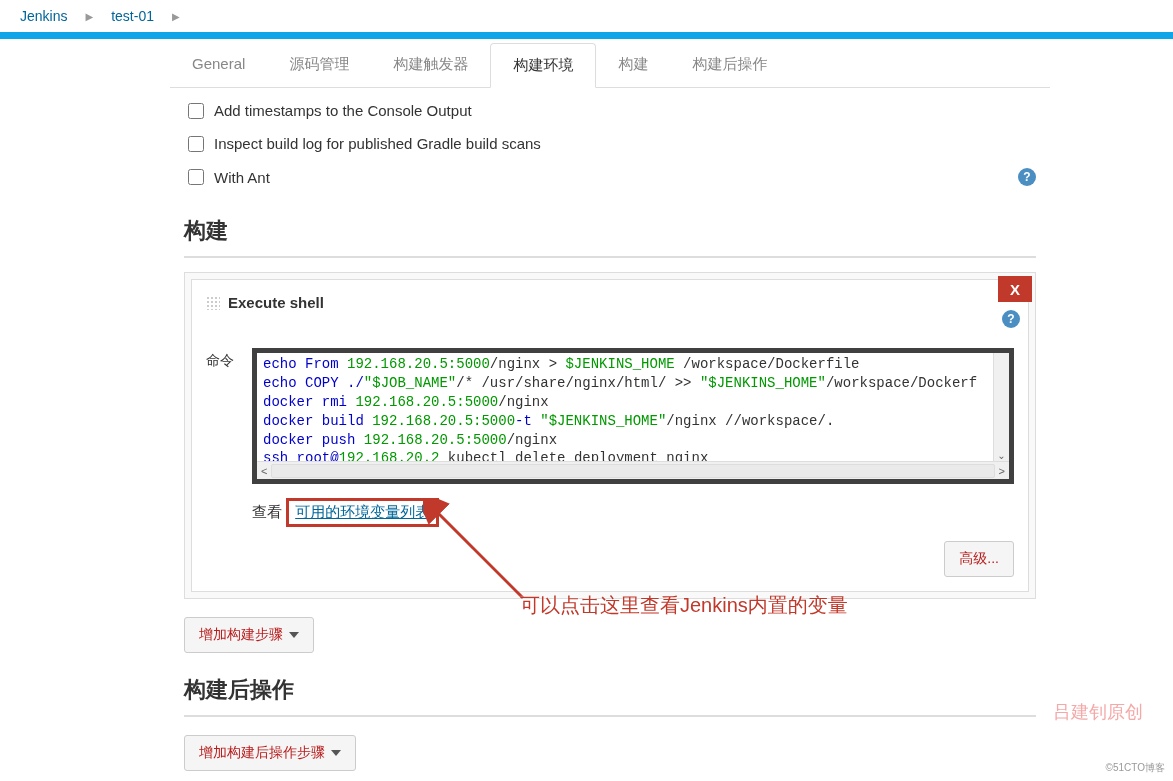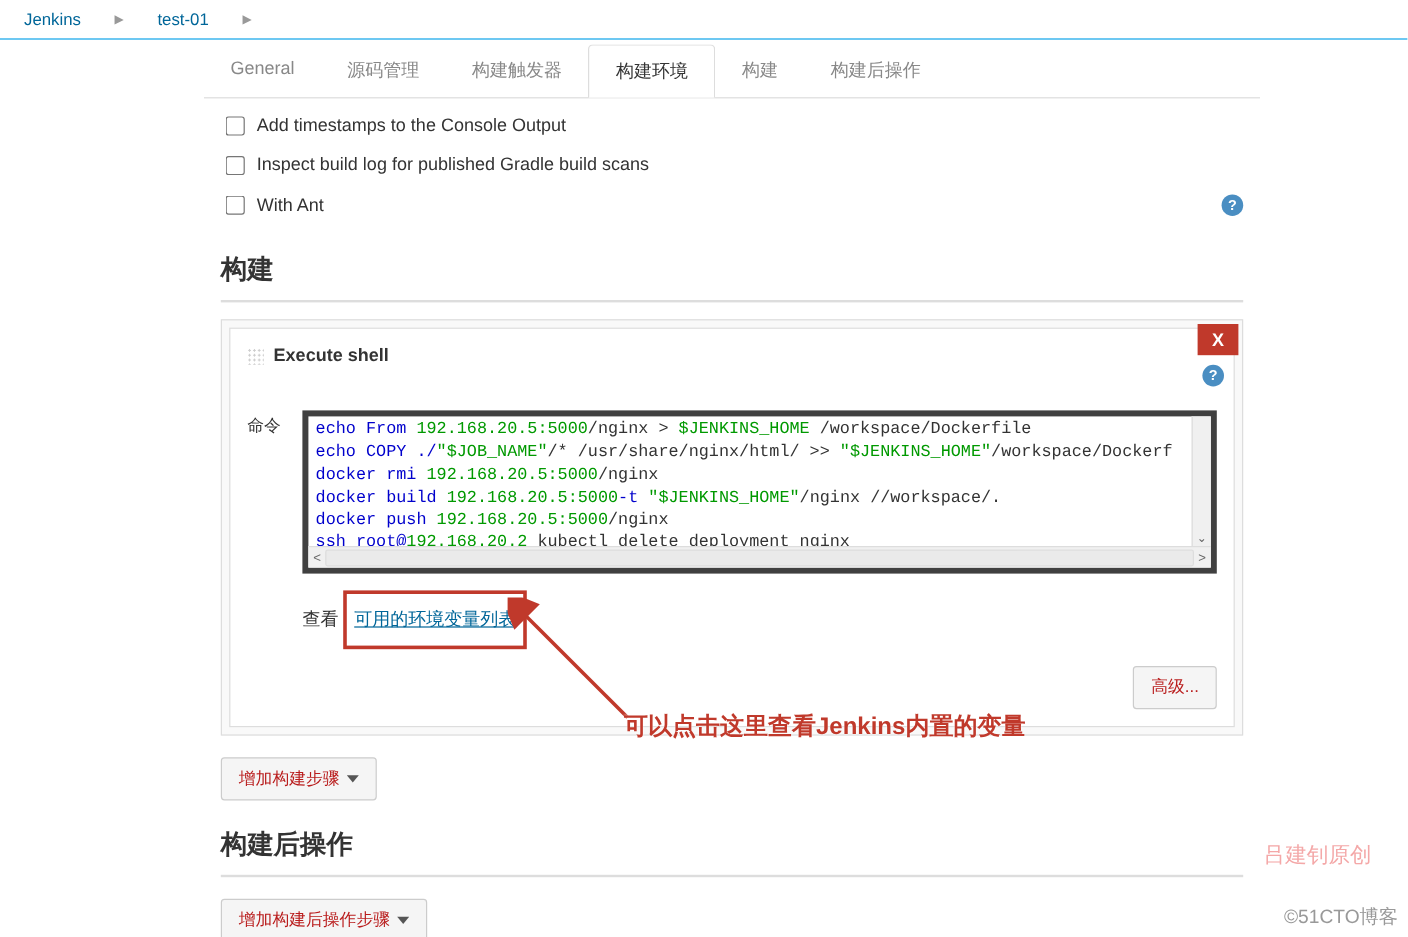--- a/index.html
+++ b/index.html
@@ -8,24 +8,24 @@
   font-size: 14px;
   color: #333;
   background: #fff;
   width: 1173px;
   height: 781px;
   overflow: hidden;
   position: relative;
 }
 .breadcrumb {
   padding: 8px 20px;
-  border-bottom: 1px solid #0ea5e9;
-  display: flex;
-  align-items: center;
-  gap: 28px;
+  border-bottom: 7px solid #0ea5e9;
+  display: flex;
+  align-items: center;
+  gap: 18px;
   font-size: 14px;
 }
 .breadcrumb a { color: #069; text-decoration: none; }
 .breadcrumb .sep { color: #999; font-size: 10px; }
 .main {
   margin-left: 170px;
   width: 880px;
 }
 .tabs {
   display: flex;
@@ -174,21 +174,21 @@
   color: #666;
 }
 .link-row {
   margin: 14px 0 0 46px;
   font-size: 15px;
 }
 .env-link {
   color: #069;
   text-decoration: underline;
   border: 3px solid #c0392b;
-  padding: 12px 6px;
+  padding: 2px 6px;
   display: inline-block;
 }
 .adv-btn-row {
   text-align: right;
   margin-top: 14px;
 }
 .btn {
   background: #f5f5f5;
   border: 1px solid #ccc;
   padding: 8px 14px;
@@ -205,21 +205,21 @@
   border-left: 5px solid transparent;
   border-right: 5px solid transparent;
   border-top: 6px solid #555;
 }
 .add-step-row { margin-top: 18px; }
 .annotation {
   position: absolute;
   left: 520px;
   top: 592px;
   font-size: 20px;
-  font-weight: 700;
+  font-weight: 400;
   color: #c0392b;
   font-family: "Microsoft YaHei", sans-serif;
   text-shadow: 0 0 2px #fff;
 }
 .arrow {
   position: absolute;
   left: 423px;
   top: 498px;
   pointer-events: none;
 }
@@ -231,21 +231,21 @@
   color: #f4a8a8;
   font-family: "SimSun", serif;
   font-size: 18px;
   line-height: 1.4;
 }
 .watermark2 {
   position: absolute;
   right: 8px;
   bottom: 6px;
   color: #999;
-  font-size: 16px;
+  font-size: 10px;
 }
 .row-flex-end { display:flex; justify-content:space-between; align-items:center;}
 </style>
 </head>
 <body>
 
 <div class="breadcrumb">
   <a href="#">Jenkins</a>
   <span class="sep">▶</span>
   <a href="#">test-01</a>

